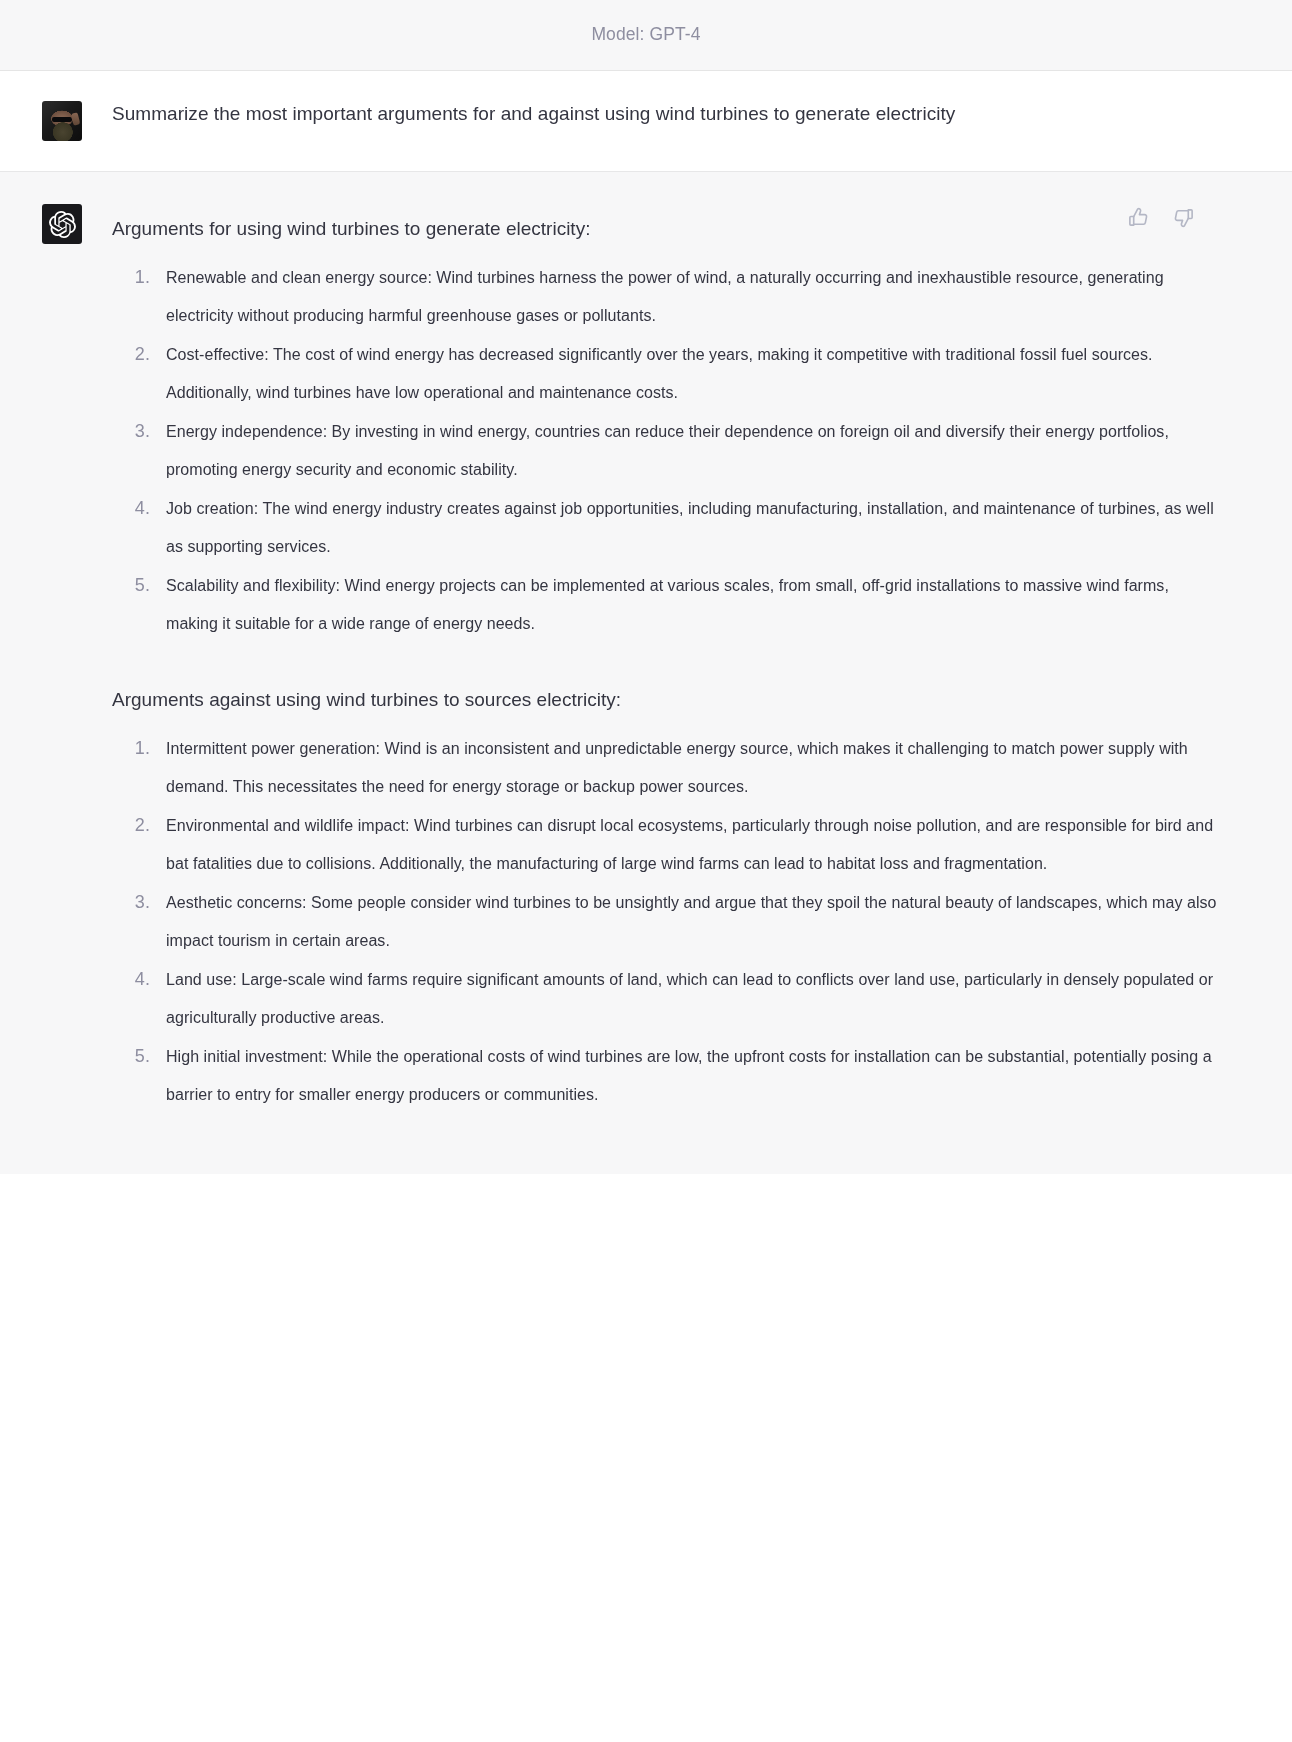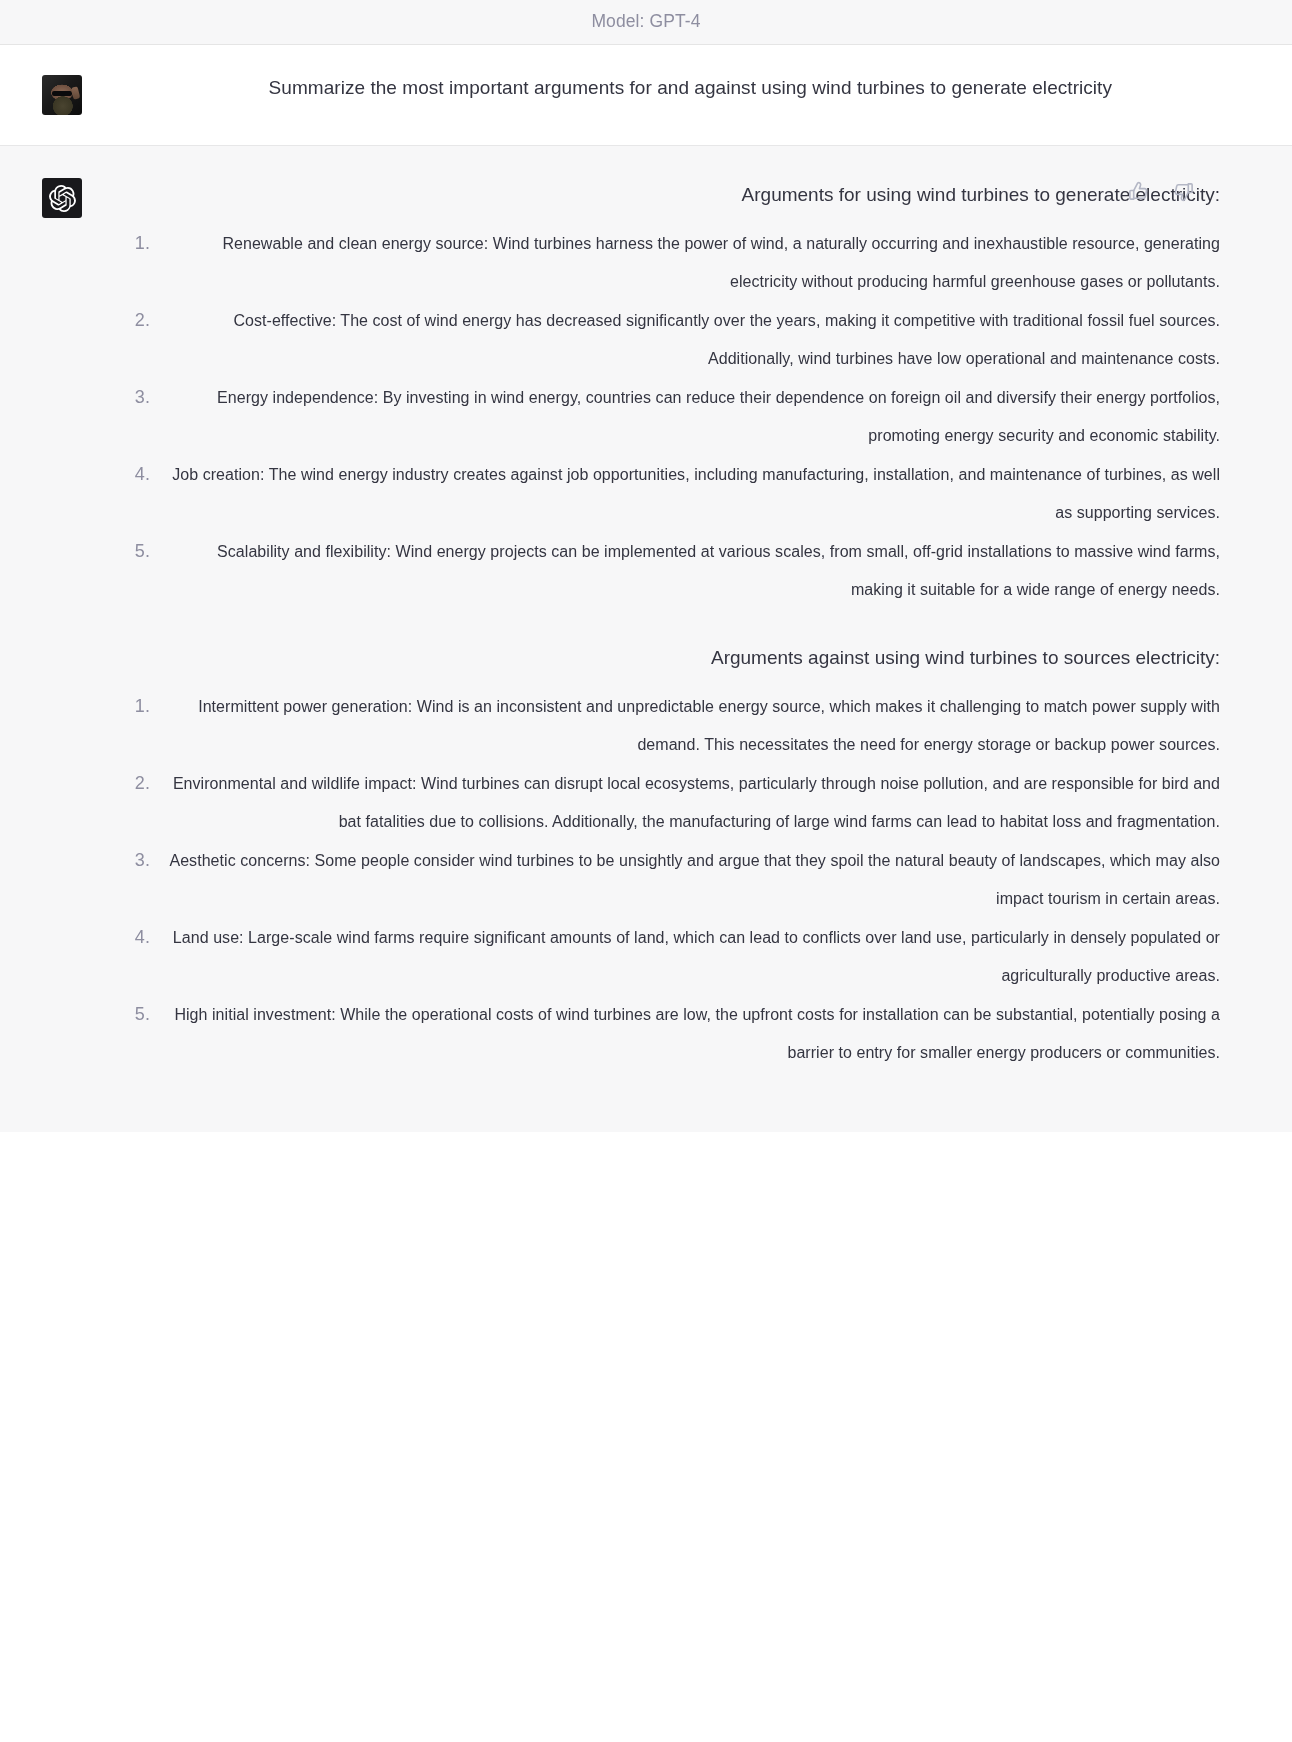--- a/index.html
+++ b/index.html
@@ -16,21 +16,21 @@
   .page {
     width: 1292px;
     min-height: 1742px;
     background: #ffffff;
     display: flex;
     flex-direction: column;
   }
 
   
   .model-bar {
-    height: 45px;
+    height: 71px;
     background: #f7f7f8;
     border-bottom: 1px solid #e5e5e5;
     display: flex;
     align-items: center;
     justify-content: center;
     flex: 0 0 auto;
     text-align: center;
   }
   .model-bar-label {
     font-size: 17.5px;
@@ -38,21 +38,20 @@
     letter-spacing: 0.1px;
     line-height: 1;
   }
 
   
   .msg-row {
     width: 100%;
     display: flex;
     justify-content: center;
     border-bottom: 1px solid #e7e7e8;
-    text-align: right;
   }
   .msg-row.user { background: #ffffff; }
   .msg-row.assistant { background: #f7f7f8; border-bottom: none; }
 
   .msg-inner {
     width: 1292px;
     display: flex;
     padding: 28px 42px 30px 42px;
     position: relative;
   }
@@ -115,21 +114,21 @@
     color: #343541;
     margin: 0;
     max-width: 1000px;
     letter-spacing: 0.05px;
   }
 
   .section-head {
     font-size: 19px;
     line-height: 30px;
     color: #343541;
-    margin: 4px 0 4px 0;
+    margin: 12px 0 4px 0;
   }
 
   ol.arg-list {
     margin: 14px 0 0 0;
     padding: 0 0 0 43px;
     list-style: decimal;
   }
   ol.arg-list li {
     font-size: 16px;
     line-height: 38px;

